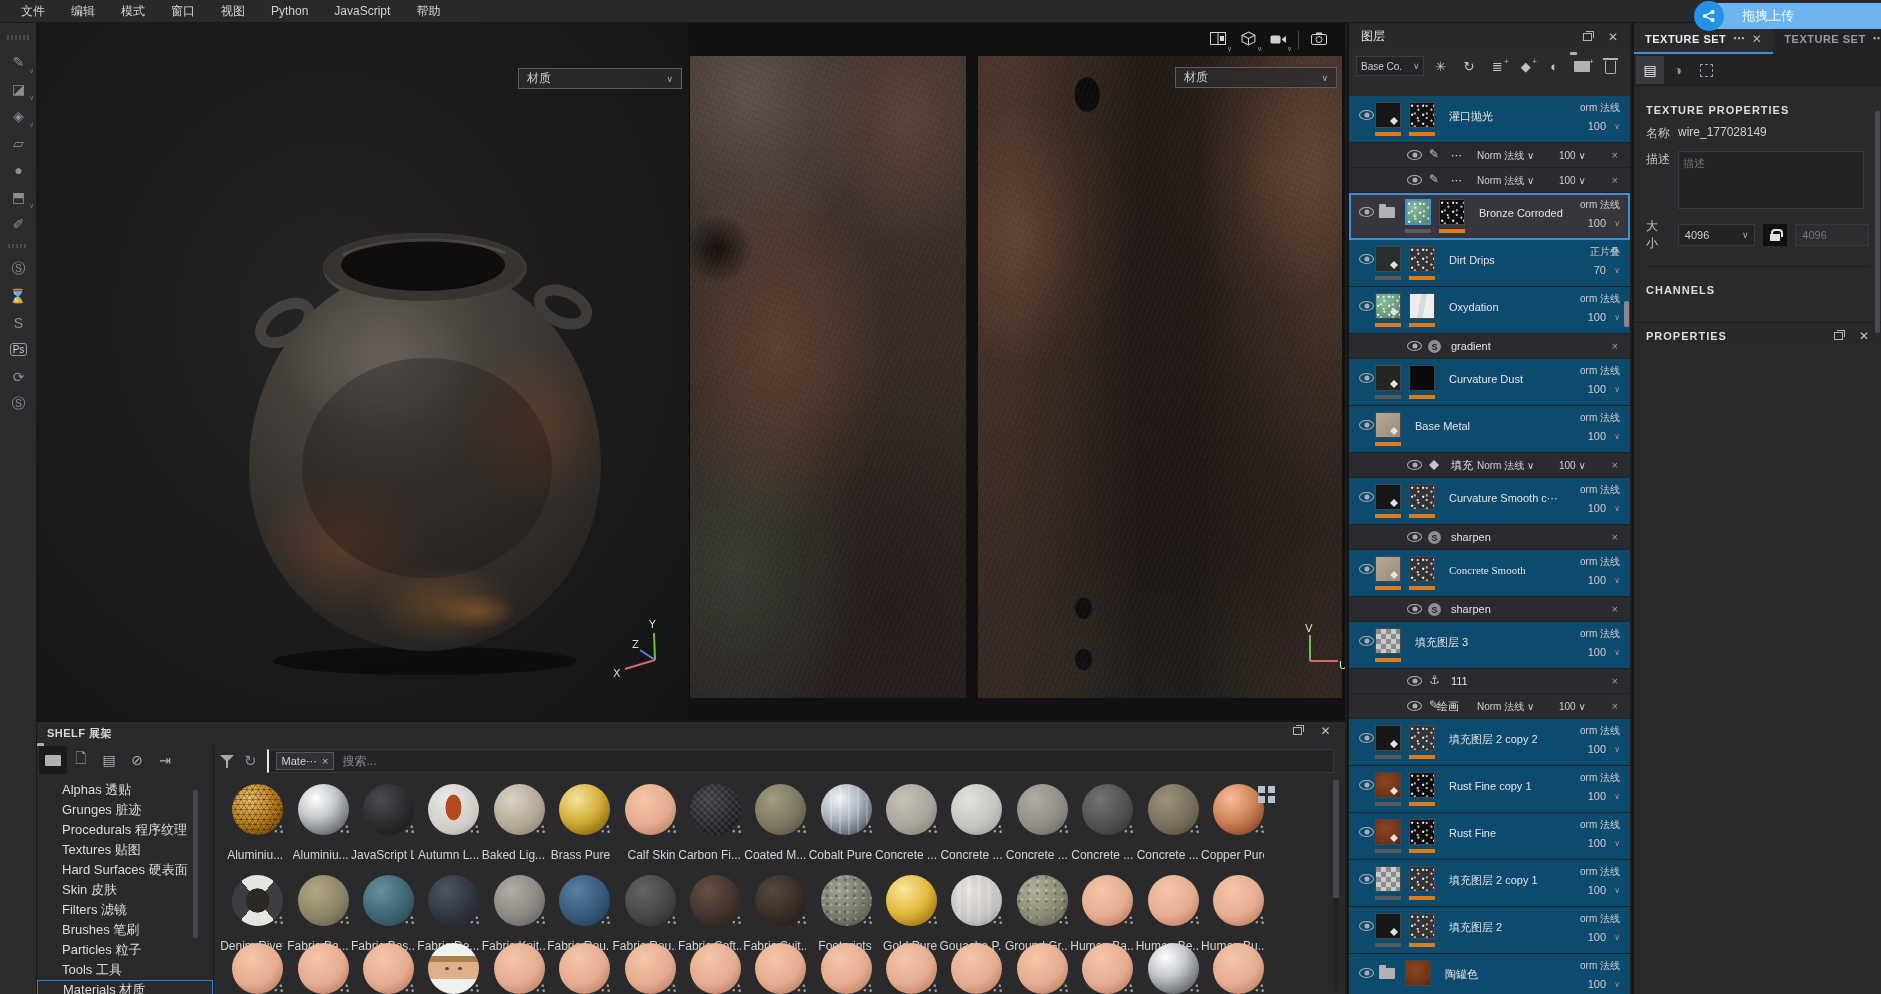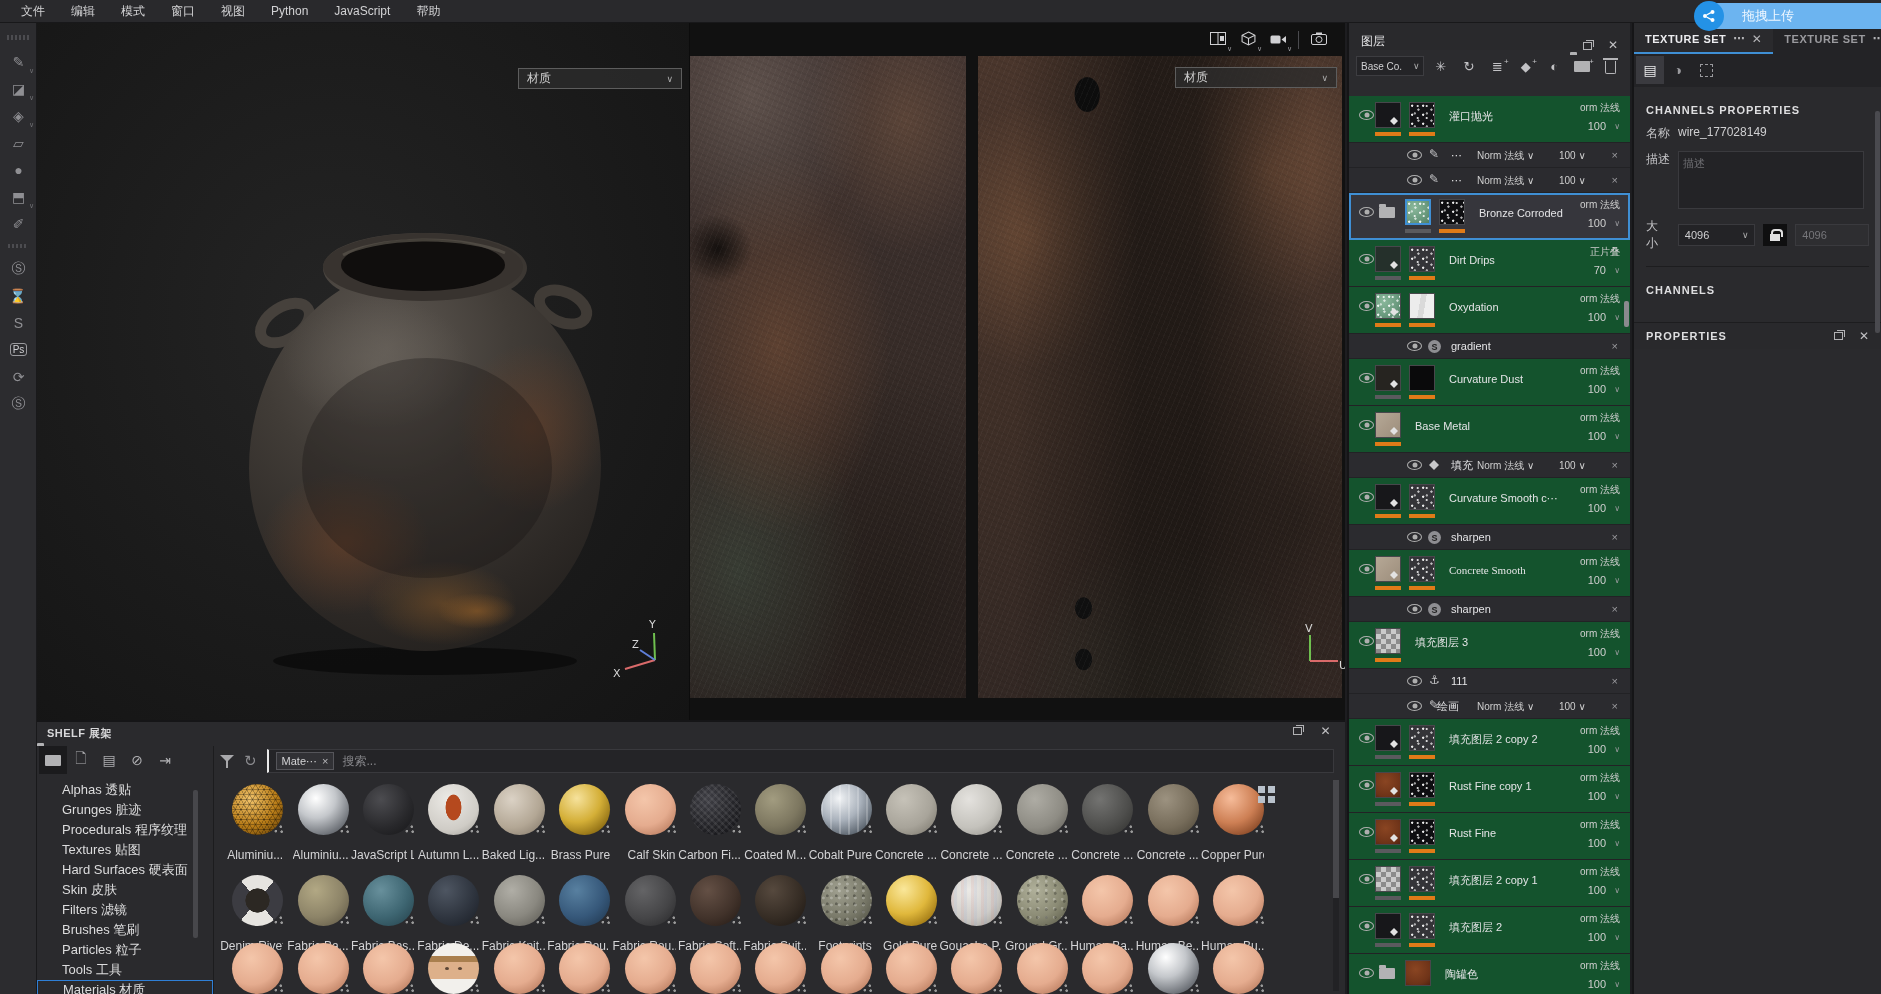--- a/index.html
+++ b/index.html
@@ -121,28 +121,28 @@
   .m-fabdark{background:radial-gradient(circle at 35% 30%,#56493e,#352c24 58%,#1a1511)}
   .m-footprints{background:radial-gradient(circle at 30% 28%,rgba(255,255,255,.25) 1px,transparent 1.8px),radial-gradient(circle at 70% 60%,rgba(0,0,0,.3) 1px,transparent 1.8px),radial-gradient(circle at 35% 30%,#a0a090,#7a7a6a 55%,#4a4a3e);background-size:8px 7px,9px 8px,100% 100%}
   .m-gold{background:radial-gradient(circle at 35% 28%,#fae79a,#e0b83c 50%,#9a7210 85%)}
   .m-gouache{background:repeating-linear-gradient(90deg,rgba(200,120,120,.12) 0 3px,rgba(120,140,200,.1) 3px 6px,transparent 6px 10px),radial-gradient(circle at 35% 30%,#eceae6,#ceccc8 58%,#98968e)}
   .m-ground{background:radial-gradient(circle at 25% 30%,rgba(0,0,0,.25) 1px,transparent 1.8px),radial-gradient(circle at 65% 70%,rgba(255,255,255,.25) 1px,transparent 1.8px),radial-gradient(circle at 35% 30%,#b0b09a,#8a8a74 55%,#555544);background-size:9px 8px,8px 9px,100% 100%}
   .m-face{background:linear-gradient(#f2f0ec 0 26%,#a97f4e 26% 38%,#ddb08a 38% 70%,#f2f0ec 70%)}
   .m-face::before{content:"";position:absolute;left:17px;top:24px;width:4px;height:3px;border-radius:50%;background:#5a4434;box-shadow:13px 0 0 #5a4434}
 
   
   #layers{position:absolute;left:1347px;top:23px;width:283px;height:971px;background:#2b2b2e;border-left:2px solid #151517;overflow:hidden}
-  .pan-head{height:27px;display:flex;align-items:flex-end;padding:0 12px;font-size:12px;color:#e2e2e4;background:#29292c}
+  .pan-head{height:27px;display:flex;align-items:center;padding:0 12px;font-size:12px;color:#e2e2e4;background:#29292c}
   .pan-head .sp{flex:1}
   #layers-tb{height:32px;display:flex;align-items:center;padding:0 7px;gap:4px}
   .basecodd{width:70px;height:20px;background:#242427;border:1px solid #3d3d41;font-size:10px;color:#d0d0d2;display:flex;align-items:center;justify-content:space-between;padding:0 4px;white-space:nowrap;overflow:hidden}
   .ltbi{width:25px;height:22px;display:flex;align-items:center;justify-content:center;color:#c2c2c5;font-size:13px;position:relative}
   .ltbi sup{font-size:8px;position:absolute;right:1px;top:2px}
   #layers-list{position:absolute;left:0;top:73px;right:0;bottom:0;overflow:hidden}
-  .lrow{height:47px;position:relative;background:#14532d;border-bottom:1px solid #222225}
+  .lrow{height:47px;position:relative;background:#0c4a6e;border-bottom:1px solid #222225}
   .lrow.sel{background:#36363c;outline:2px solid #3f8fd4;outline-offset:-2px}
   .lsubrow{height:25px;position:relative;background:#2b2b2f;border-bottom:1px solid #222225}
   .th{position:absolute;top:6px;width:26px;height:26px;border:1px solid #47474b}
   .th.sel2{border:2px solid #3f8fd4}
   .bar{position:absolute;top:36px;width:26px;height:4px}
   .b-o{background:#e07b18}.b-g{background:#5a5a5e}
   .l-name{position:absolute;top:0;height:40px;line-height:40px;font-size:11px;color:#e4e4e6;white-space:nowrap;overflow:hidden;max-width:120px}
   .l-blend{position:absolute;right:10px;top:5px;font-size:10px;color:#cfcfcf;white-space:nowrap}
   .l-op{position:absolute;right:24px;top:24px;font-size:11px;color:#cfcfcf}
   .l-opchev{position:absolute;right:10px;top:26px;font-size:8px;color:#9a9a9e}
@@ -901,21 +901,21 @@
     </span>
   </div>
   <div class="ts-icons">
     <span class="tsi active">▤</span>
     <span class="tsi">◑</span>
     <span class="tsi">
         <span class="dashed"></span>
       </span>
   </div>
   <div class="ts-body">
-    <div class="ts-h">CHANNELS PROPERTIES</div>
+    <div class="ts-h">TEXTURE PROPERTIES</div>
     <div class="ts-row">
       <span>名称</span>
       <span class="ts-val">wire_177028149</span>
     </div>
     <div class="ts-row">
       <span>描述</span>
       <span class="ts-desc">描述</span>
     </div>
     <div class="ts-row" style="align-items:center">
       <span>大小</span>

